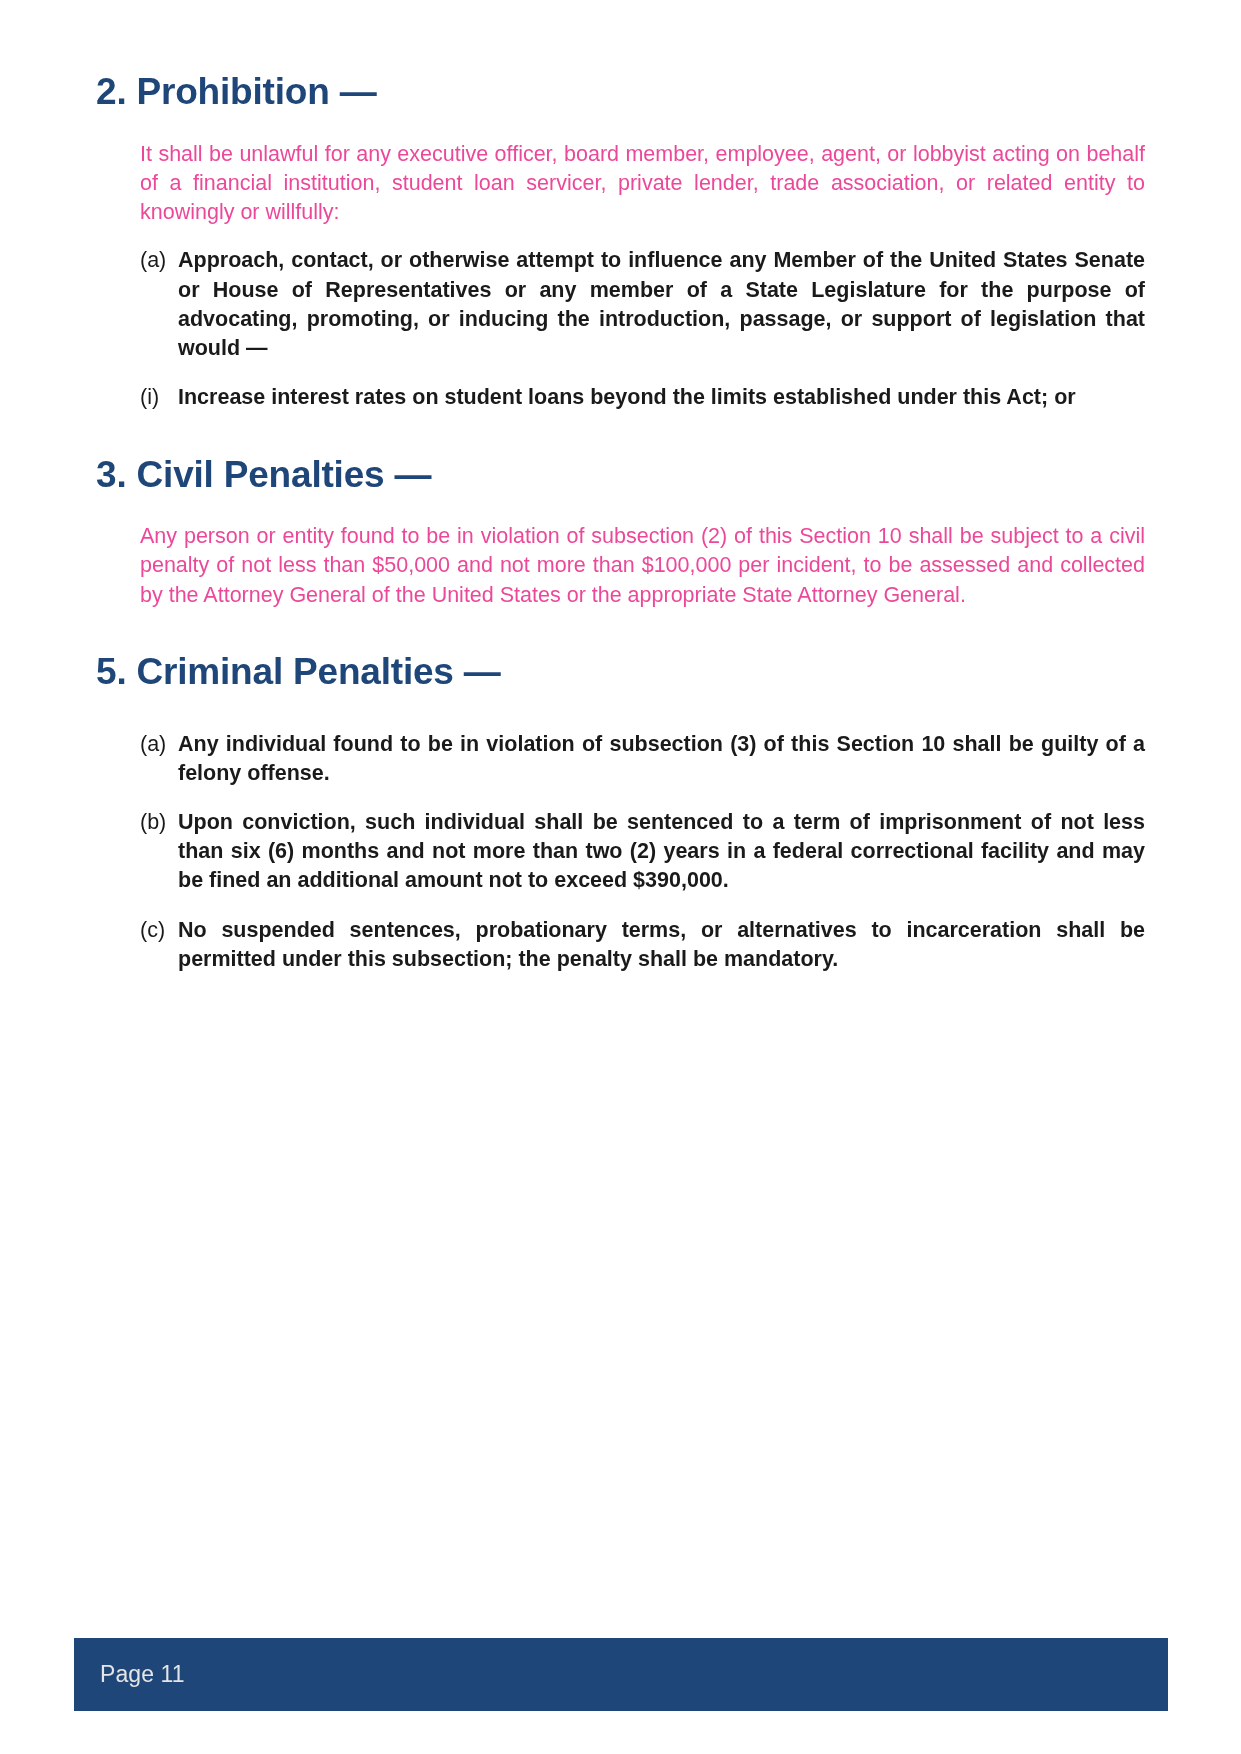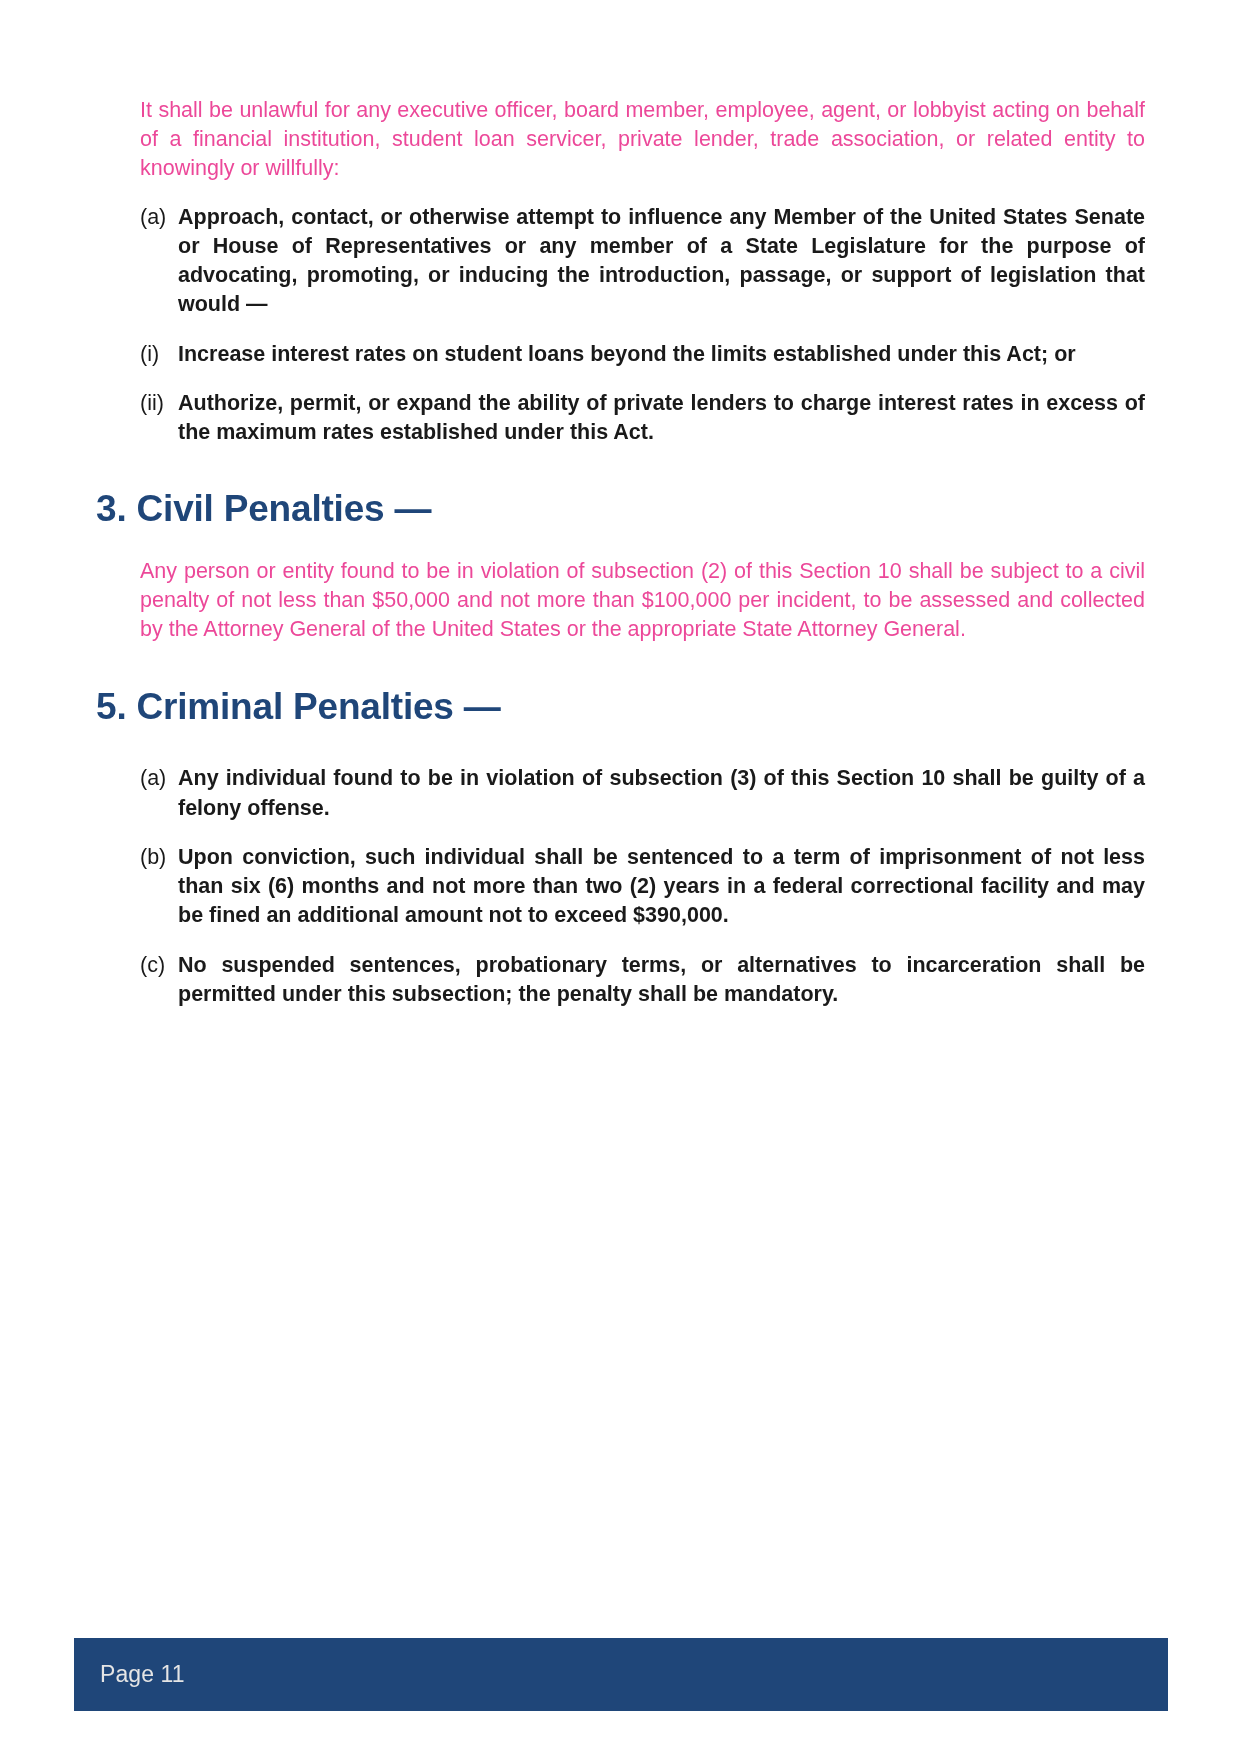--- a/index.html
+++ b/index.html
@@ -122,37 +122,34 @@
   }
 </style>
 </head>
 <body>
 
 <div class="page">
 
   <div class="content">
 
     <section class="section-block">
+      <h2 class="section-heading">2. Prohibition —</h2>
       <div class="heading-gap"></div>
       <div class="body-wrap">
         <p class="para">It shall be unlawful for any executive officer, board member, employee, agent, or lobbyist acting on behalf of a financial institution, student loan servicer, private lender, trade association, or related entity to knowingly or willfully:</p>
       </div>
       <div class="items-wrap">
         <ul class="items">
           <li class="item">
             <span class="marker">(a)</span>
             <span class="item-text">Approach, contact, or otherwise attempt to influence any Member of the United States Senate or House of Representatives or any member of a State Legislature for the purpose of advocating, promoting, or inducing the introduction, passage, or support of legislation that would —</span>
           </li>
           <li class="item">
             <span class="marker">(i)</span>
             <span class="item-text">Increase interest rates on student loans beyond the limits established under this Act; or</span>
-          </li>
-          <li class="item">
-            <span class="marker">(ii)</span>
-            <span class="item-text">Authorize, permit, or expand the ability of private lenders to charge interest rates in excess of the maximum rates established under this Act.</span>
           </li>
         </ul>
       </div>
     </section>
 
     <section class="section-block gap-top">
       <h2 class="section-heading">3. Civil Penalties —</h2>
       <div class="heading-gap"></div>
       <div class="body-wrap">
         <p class="para">Any person or entity found to be in violation of subsection (2) of this Section 10 shall be subject to a civil penalty of not less than $50,000 and not more than $100,000 per incident, to be assessed and collected by the Attorney General of the United States or the appropriate State Attorney General.</p>

